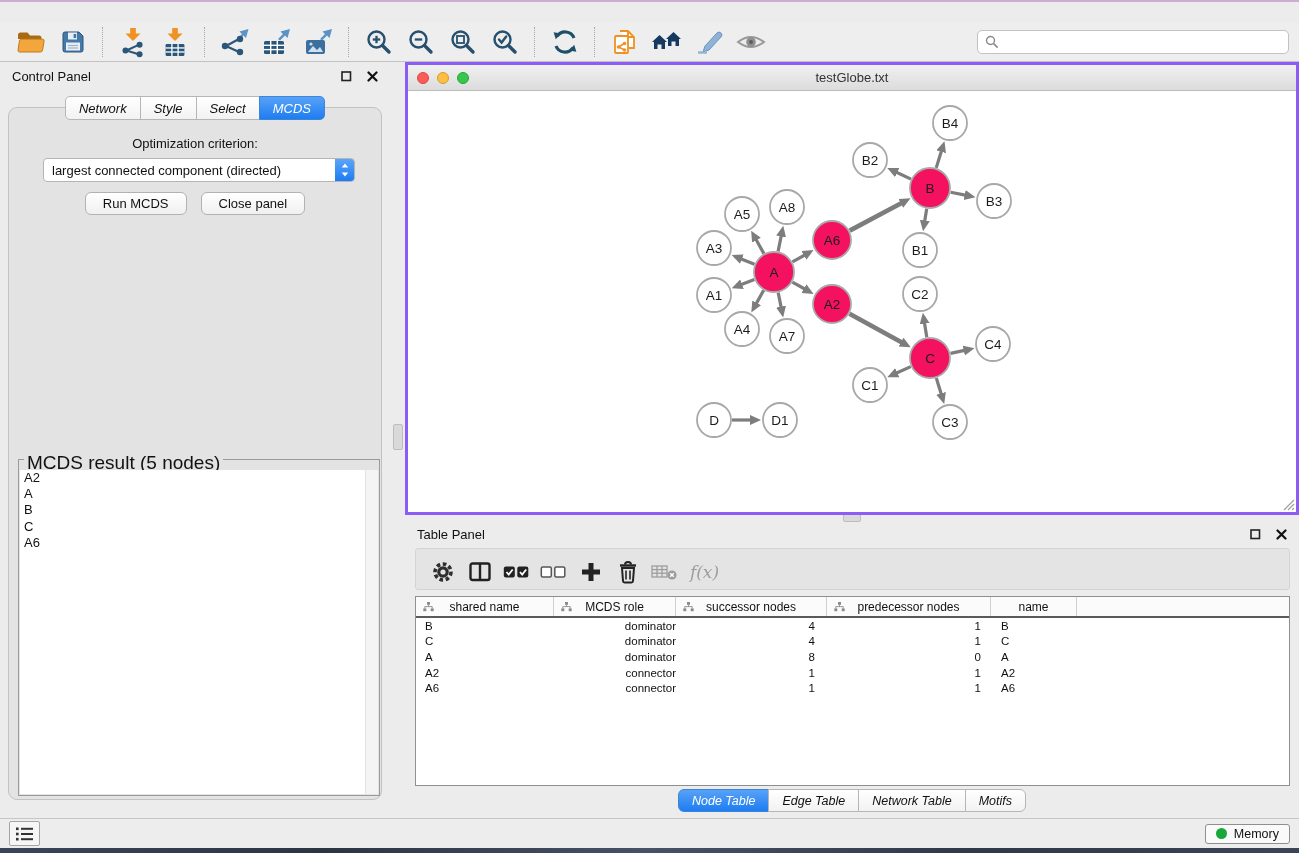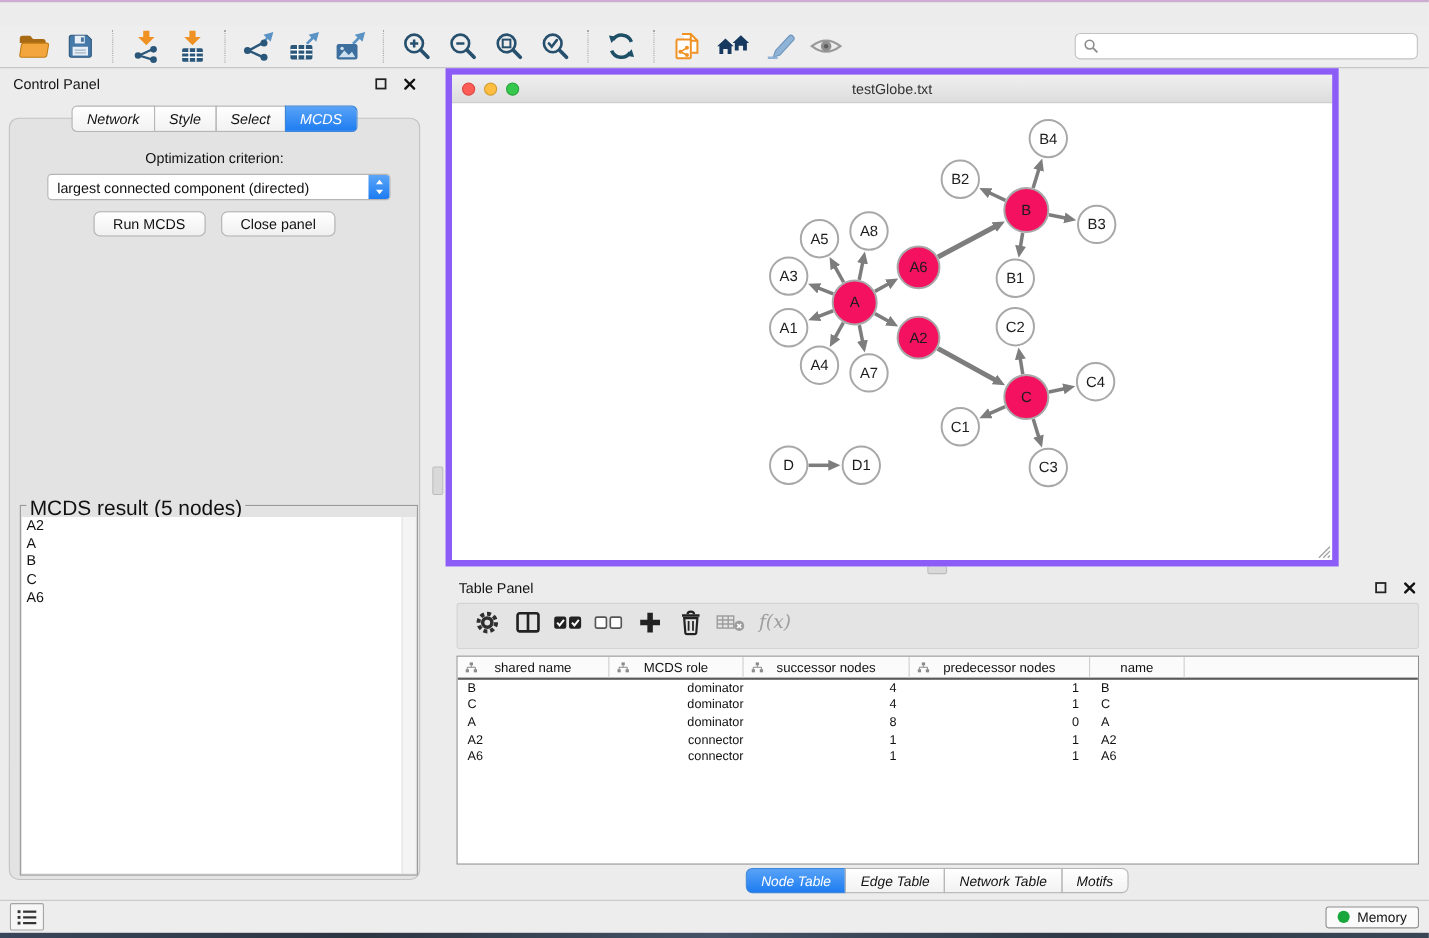--- a/index.html
+++ b/index.html
@@ -49,32 +49,32 @@
   .result-title{position:absolute;top:-8px;left:5px;background:#e3e3e3;padding:0 3px;font-size:19px;}
   .result-list{position:absolute;top:10px;left:1px;right:13px;bottom:1px;background:#fff;overflow:hidden;font-size:13px;}
   .result-item{padding:0 4px;line-height:16.2px;}
   .scroll-track{position:absolute;top:10px;right:1px;width:12px;bottom:1px;background:#f4f4f4;border-left:1px solid #e2e2e2;}
   
   .v-divider{position:absolute;left:390px;top:62px;width:15px;height:756px;}
   .grip-v{position:absolute;left:3px;top:362px;width:8px;height:24px;background:#d9d9d9;border:1px solid #bdbdbd;border-radius:2px;}
   .h-gap{position:absolute;left:405px;top:515px;width:894px;height:5px;}
   .grip-h{position:absolute;left:438px;top:-1px;width:16px;height:6px;background:#d9d9d9;border:1px solid #bdbdbd;border-radius:2px;}
   
-  .net-window{position:absolute;left:405px;top:62px;width:812px;height:453px;box-sizing:border-box;
-              border:6px solid #8b5cf6;background:#fff;}
+  .net-window{position:absolute;left:405px;top:62px;width:894px;height:453px;box-sizing:border-box;
+              border:3px solid #8b5cf6;background:#fff;}
   .net-titlebar{height:25px;background:linear-gradient(#f0f0f0,#dcdcdc);border-bottom:1px solid #bcbcbc;
                 display:flex;align-items:center;padding:0 9px;position:relative;}
   .net-title{position:absolute;left:0;right:0;text-align:center;font-size:13px;color:#333;}
   .net-canvas{position:absolute;top:26px;left:0;right:0;bottom:0;background:#fff;}
   .net-canvas svg{display:block;}
   .resize-grip{position:absolute;right:1px;bottom:1px;}
   
   .table-panel{position:absolute;left:405px;top:520px;width:894px;height:298px;}
   .tp-toolbar{position:absolute;top:28px;left:10px;right:9px;height:42px;background:#e4e4e4;
-              border:1px solid #d4d4d4;border-radius:3px;display:flex;align-items:flex-start;gap:0;padding:0 8px;box-sizing:border-box;}
+              border:1px solid #d4d4d4;border-radius:3px;display:flex;align-items:flex-end;gap:0;padding:0 8px;box-sizing:border-box;}
   .tp-btn{height:34px;min-width:37px;display:flex;align-items:center;justify-content:center;}
   .fx-label{font-family:"DejaVu Serif",serif;font-style:italic;font-size:17px;color:#9d9d9d;padding-left:6px;}
   .tp-table{position:absolute;top:76px;left:10px;right:9px;bottom:32px;background:#fff;
             border:1px solid #8f8f8f;overflow:hidden;}
   .thead{display:flex;height:21px;background:#fbfbfb;border-bottom:2px solid #5a5a5a;box-sizing:border-box;}
   .th{position:relative;display:flex;align-items:center;justify-content:center;
       border-right:1px solid #cfcfcf;font-size:12px;box-sizing:border-box;}
   .th .hicon{position:absolute;left:7px;top:5px;}
   .trow{display:flex;height:15.6px;align-items:center;font-size:11.5px;}
   .td{box-sizing:border-box;overflow:hidden;white-space:nowrap;}

